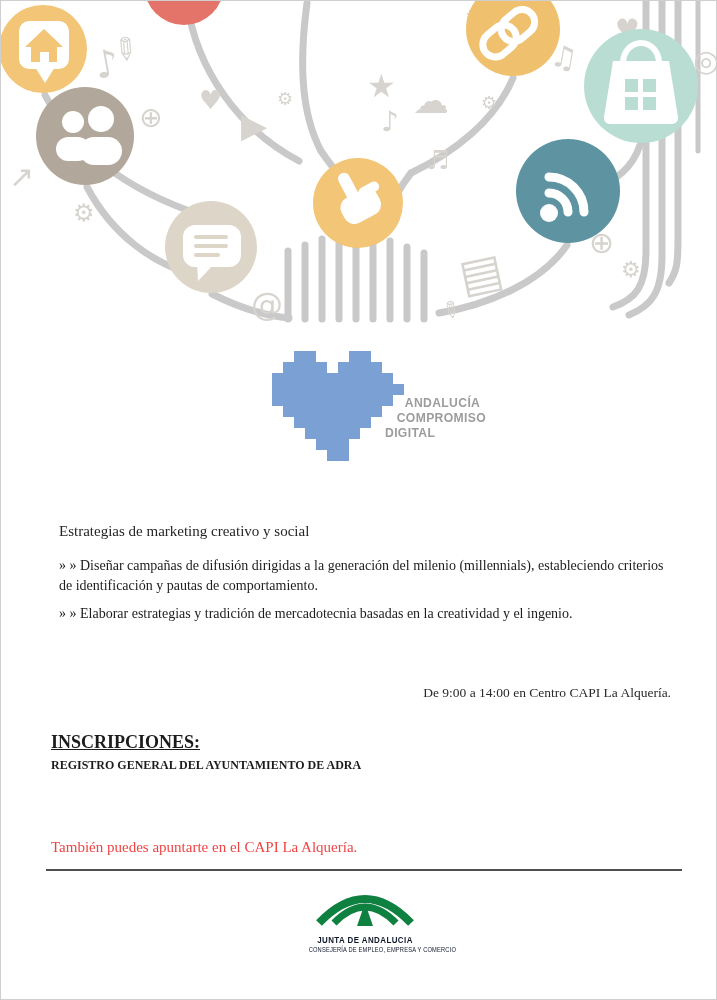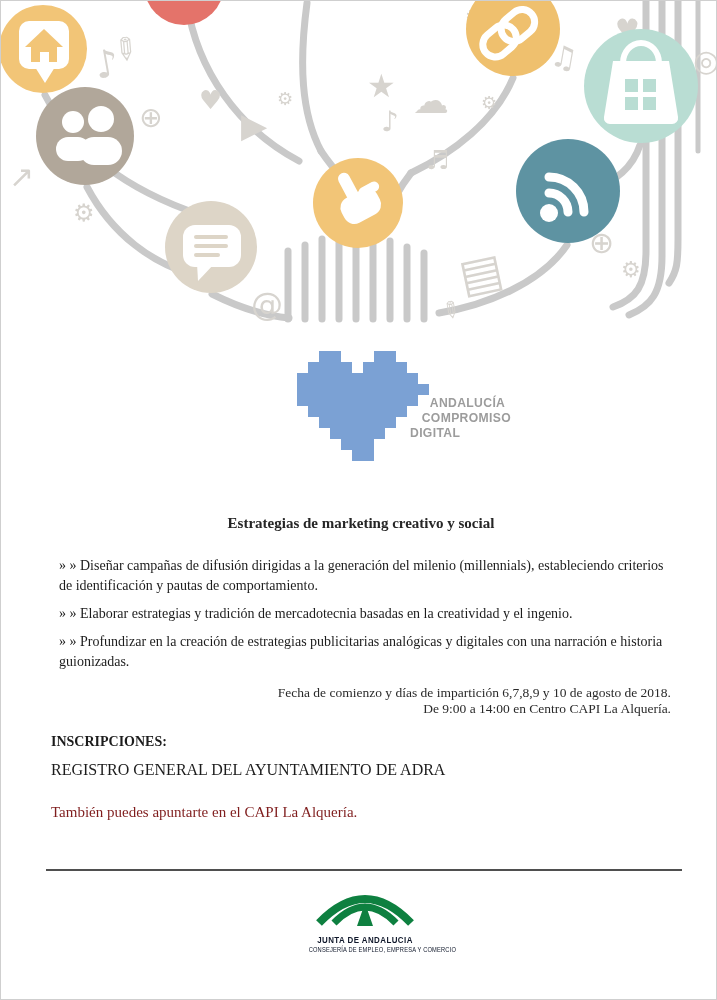--- a/index.html
+++ b/index.html
@@ -2,48 +2,48 @@
 <html><head>
 <meta charset="utf-8">
 <style>
   html,body{margin:0;padding:0;background:#888;}
   .page{
     position:relative;width:717px;height:1000px;margin:0 auto;
     background:#fff;border:1px solid #cfcfcf;box-sizing:border-box;
     overflow:hidden;font-family:"Liberation Serif",serif;color:#1c1c1c;
   }
   .deco{position:absolute;top:0;left:0;}
-  .brand{position:absolute;top:350px;left:296px;width:260px;height:112px;}
+  .brand{position:absolute;top:350px;left:271px;width:260px;height:112px;}
   .brand svg{position:absolute;top:0;left:0;}
   .brand-text{
     position:absolute;left:113px;top:44px;
     font-family:"Liberation Sans",sans-serif;font-weight:bold;
     font-size:13.5px;line-height:15px;color:#9c9c9c;letter-spacing:.4px;
     transform:scaleX(.9);transform-origin:left top;white-space:nowrap;
   }
   .brand-text .l1{margin-left:22px;}
   .brand-text .l2{margin-left:13px;}
   .brand-text .l3{margin-left:0;}
   .course-title{
-    position:absolute;top:514px;left:50px;width:620px;margin:0;
-    text-align:center;font-size:15px;font-weight:bold;color:#262626;
+    position:absolute;top:514px;left:50px;width:620px;margin:8px;
+    text-align:left;font-size:15px;font-weight:normal;color:#262626;
   }
   .objectives{position:absolute;top:547px;left:50px;width:630px;
     font-size:14px;line-height:20px;}
   .objectives p{margin:8px;}
   .schedule{position:absolute;top:684px;right:45px;width:500px;
     text-align:right;font-size:13.5px;line-height:15.5px;color:#2a2a2a;}
   .inscriptions{position:absolute;top:731px;left:50px;width:620px;}
-  .inscriptions .head{font-size:14px;font-weight:bold;}
-  .inscriptions .detail{font-size:16px;margin-top:11px;}
+  .inscriptions .head{font-size:18px;font-weight:bold;text-decoration:underline;}
+  .inscriptions .detail{font-size:12px;margin-top:5px;font-weight:bold;}
   .more-info{position:absolute;top:789px;left:50px;width:620px;}
   .more-info .head{font-size:16px;}
   .more-info .line{font-size:15px;color:#6e6e6e;margin-top:5px;}
   .more-info a{color:#6e6e6e;text-decoration:underline;}
-  .also{position:absolute;top:803px;left:50px;width:620px;font-size:15px;color:#7f1d1d;}
+  .also{position:absolute;top:838px;left:50px;width:620px;font-size:15px;color:#ef4444;}
   .rule{position:absolute;top:868px;left:45px;width:636px;border-top:2px solid #4f4f4f;}
   .junta{position:absolute;top:878px;left:300px;width:128px;text-align:center;
     font-family:"Liberation Sans",sans-serif;color:#0f172a;}
   .junta .name{font-size:9px;font-weight:bold;letter-spacing:.5px;
     transform:scaleX(.88);transform-origin:center top;margin-top:2px;white-space:nowrap;}
   .junta .sub{font-size:6.5px;letter-spacing:.2px;transform:scaleX(.88);
     transform-origin:center top;margin-top:1px;white-space:nowrap;}
   .adra{position:absolute;top:903px;left:218px;width:80px;text-align:center;}
   .adra .name{font-family:"Liberation Serif",serif;font-weight:bold;font-size:25px;
     line-height:22px;color:#1b5fa6;letter-spacing:1px;margin-top:1px;}
@@ -190,25 +190,23 @@
       <div class="l2">COMPROMISO</div>
       <div class="l3">DIGITAL</div>
     </div>
   </div>
 
   <h1 class="course-title">Estrategias de marketing creativo y social</h1>
 
   <div class="objectives">
     <p>» » Diseñar campañas de difusión dirigidas a la generación del milenio (millennials), estableciendo criterios de identificación y pautas de comportamiento.</p>
     <p>» » Elaborar estrategias y tradición de mercadotecnia basadas en la creatividad y el ingenio.</p>
-    <p>» » Profundizar en la creación de estrategias publicitarias analógicas y digitales con una narración e historia guionizadas.</p>
   </div>
 
   <div class="schedule">
-    <div>Fecha de comienzo y días de impartición 6,7,8,9 y 10 de agosto de 2018.</div>
     <div>De 9:00 a 14:00 en Centro CAPI La Alquería.</div>
   </div>
 
   <div class="inscriptions">
     <span class="head">INSCRIPCIONES:</span>
     <div class="detail">REGISTRO GENERAL DEL AYUNTAMIENTO DE ADRA</div>
   </div>
 
 
   <div class="also">También puedes apuntarte en el CAPI La Alquería.</div>

